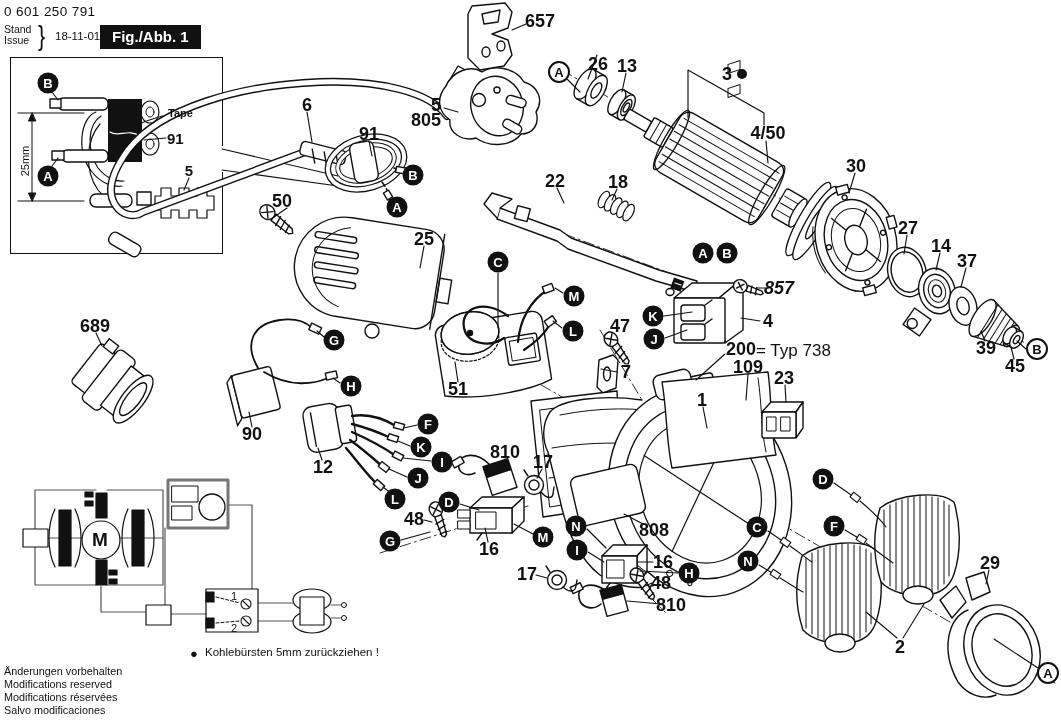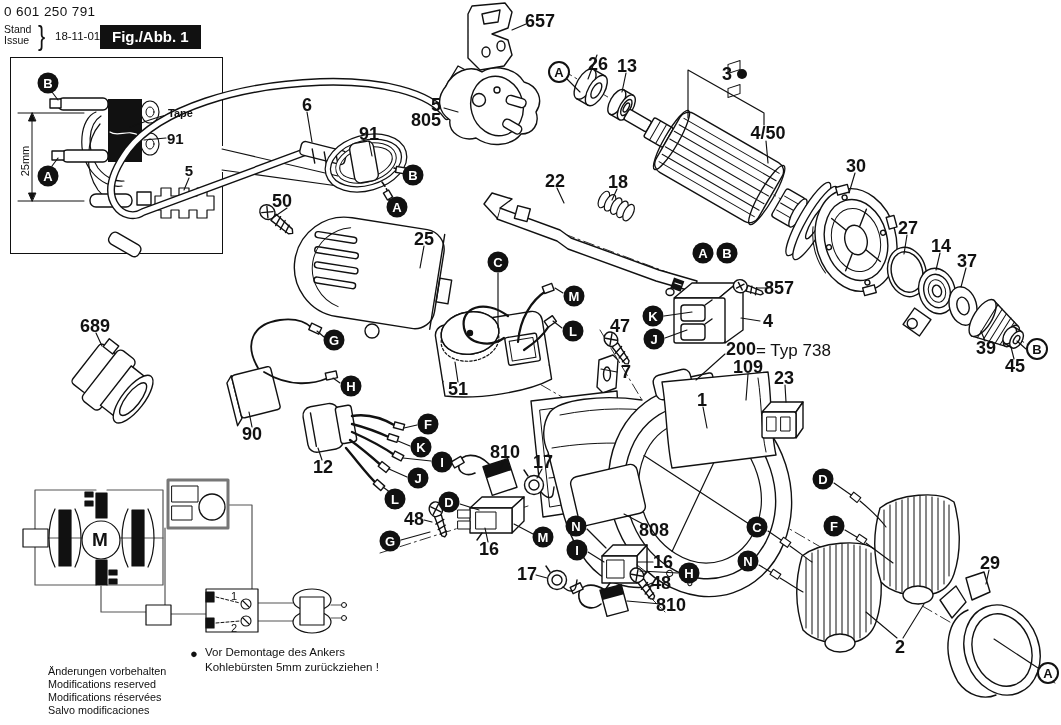--- a/index.html
+++ b/index.html
@@ -21,21 +21,21 @@
   #stand-issue{left:4px;top:24px;font-size:10.5px;line-height:11px;}
   #brace{left:37px;top:21px;font-size:27px;font-weight:normal;transform:scaleX(.8);}
   #date{left:55px;top:30px;font-size:11.5px;}
   #fig-box{left:100px;top:25px;background:#111;color:#fff;font-weight:bold;font-size:15px;
            padding:3px 12px 4px 12px;}
   #inset-border{position:absolute;left:10px;top:57px;width:211px;height:195px;border:1.6px solid #111;z-index:0;}
   #note-block{position:absolute;left:190px;top:645px;z-index:4;font-size:11.5px;line-height:14.5px;}
   #note-block .b{position:absolute;left:0;top:2px;font-size:13px;}
   #note-block .txt{margin-left:15px;}
   #note-block .gap{height:6px;}
-  #footer-block{position:absolute;left:4px;top:665px;z-index:4;font-size:10.8px;line-height:13px;margin-left:44px;}
+  #footer-block{position:absolute;left:4px;top:665px;z-index:4;font-size:10.8px;line-height:13px;}
   .schtxt{position:absolute;z-index:2;font-weight:bold;}
   #m-symbol{left:92px;top:529px;font-size:19px;}
   #t1{left:231px;top:590px;font-size:11px;font-weight:normal;}
   #t2{left:231px;top:622px;font-size:11px;font-weight:normal;}
 </style>
 </head>
 <body>
 <div id="stage">
 
 <div class="hdr" id="part-number">0 601 250 791</div>
@@ -642,21 +642,21 @@
       <div class="part-label" style="left: 743px; top: 73px; font-size: 12px;">●</div>
       <div class="part-label" style="left: 768px; top: 133px;">4/50</div>
       <div class="part-label" style="left: 856px; top: 166px;">30</div>
       <div class="part-label" style="left: 908px; top: 228px;">27</div>
       <div class="part-label" style="left: 941px; top: 246px;">14</div>
       <div class="part-label" style="left: 967px; top: 261px;">37</div>
       <div class="part-label" style="left: 986px; top: 348px;">39</div>
       <div class="part-label" style="left: 1015px; top: 366px;">45</div>
       <div class="part-label" style="left: 555px; top: 181px;">22</div>
       <div class="part-label" style="left: 618px; top: 182px;">18</div>
-      <div class="part-label" style="left: 779px; top: 288px;">857</div>
+      <div class="part-label" style="left: 779px; top: 288px; font-style: italic;">857</div>
       <div class="part-label" style="left: 768px; top: 321px;">4</div>
       <div class="part-label" style="left: 620px; top: 326px;">47</div>
       <div class="part-label" style="left: 626px; top: 372px;">7</div>
       <div class="part-label a-l" style="left: 726px; top: 349px;">200</div>
       <div class="part-label reg a-l" style="left: 756px; top: 350px; font-size: 17px;">= Typ 738</div>
       <div class="part-label" style="left: 748px; top: 367px;">109</div>
       <div class="part-label" style="left: 784px; top: 378px;">23</div>
       <div class="part-label" style="left: 702px; top: 400px;">1</div>
       <div class="part-label" style="left: 424px; top: 239px;">25</div>
       <div class="part-label" style="left: 95px; top: 326px;">689</div>
@@ -708,21 +708,20 @@
       <div class="badge" style="left: 823px; top: 479px;">D</div>
       <div class="badge" style="left: 834px; top: 526px;">F</div>
       <div class="badge" style="left: 757px; top: 527px;">C</div>
       <div class="badge" style="left: 748px; top: 561px;">N</div>
       <div class="badge outline" style="left: 1037px; top: 349px;">B</div>
       <div class="badge outline" style="left: 1048px; top: 673px;">A</div>
     </div>
 
 <div id="note-block">
   <span class="b">●</span>
-  <div class="txt">Vor Demontage des Ankers</div>
   <div class="txt">Kohlebürsten 5mm zurückziehen !</div>
   <div class="gap"></div>
 </div>
 
 <div id="footer-block">
   <div>Änderungen vorbehalten</div>
   <div>Modifications reserved</div>
   <div>Modifications réservées</div>
   <div>Salvo modificaciones</div>
 </div>

